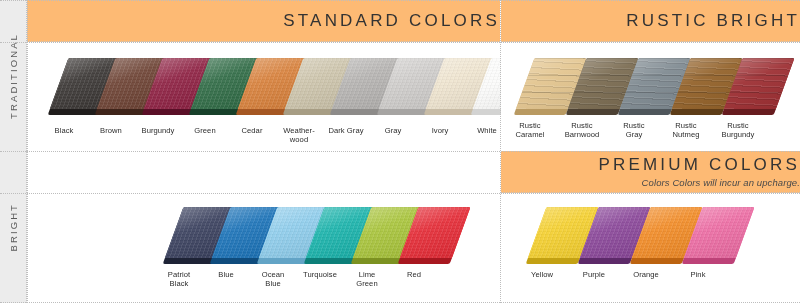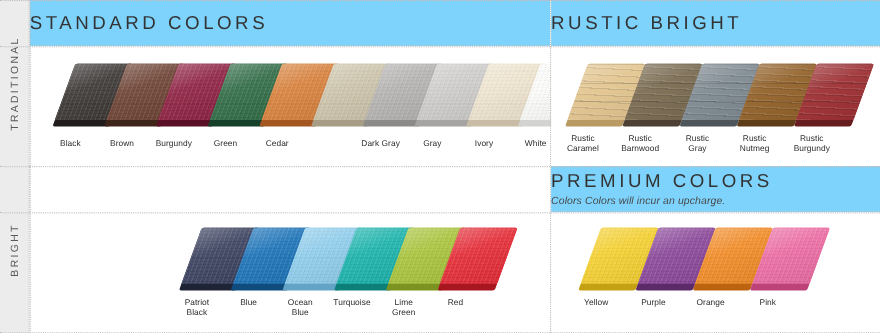--- a/index.html
+++ b/index.html
@@ -20,23 +20,23 @@
     border-top:1px dotted #bdbdbd;
   }
   .dotted-v{
     position:absolute;top:0;width:0;
     border-left:1px dotted #bdbdbd;
   }
 
   
   .band{
     position:absolute;box-sizing:border-box;
-    background:#7dd3fc;
+    background:#fdba74;
     display:flex;flex-direction:column;
-    align-items:flex-start;justify-content:center;
+    align-items:flex-end;justify-content:center;
     border-top:1px dotted #c2c2c2;
     border-bottom:1px dotted #c2c2c2;
   }
   .band-title{
     font-size:17px;
     letter-spacing:3.2px;
     color:#333333;
     font-weight:400;
     white-space:nowrap;
     line-height:1.1;
@@ -205,20 +205,22 @@
         <div class="grain"></div>
         <div class="gloss"></div>
       <div class="edge" style="background:#d3d3d2;"></div>
     </div>
 
     <div class="lbl" style="left:8px;top:84px;width:58px;">Black</div>
     <div class="lbl" style="left:55px;top:84px;width:58px;">Brown</div>
     <div class="lbl" style="left:102px;top:84px;width:58px;">Burgundy</div>
     <div class="lbl" style="left:149px;top:84px;width:58px;">Green</div>
     <div class="lbl" style="left:196px;top:84px;width:58px;">Cedar</div>
+    <div class="lbl" style="left:243px;top:84px;width:58px;">Weather-
+wood</div>
     <div class="lbl" style="left:290px;top:84px;width:58px;">Dark Gray</div>
     <div class="lbl" style="left:337px;top:84px;width:58px;">Gray</div>
     <div class="lbl" style="left:384px;top:84px;width:58px;">Ivory</div>
     <div class="lbl" style="left:431px;top:84px;width:58px;text-align:center;">White</div>
   </div>
 
   <div class="swatch-area" style="left:501px;top:42px;width:299px;height:109px;">
 
     <div class="sw wood" style="left:24px;top:16px;background:#e3c58f;">
       <div class="face" style="background:#e3c58f;"></div>

